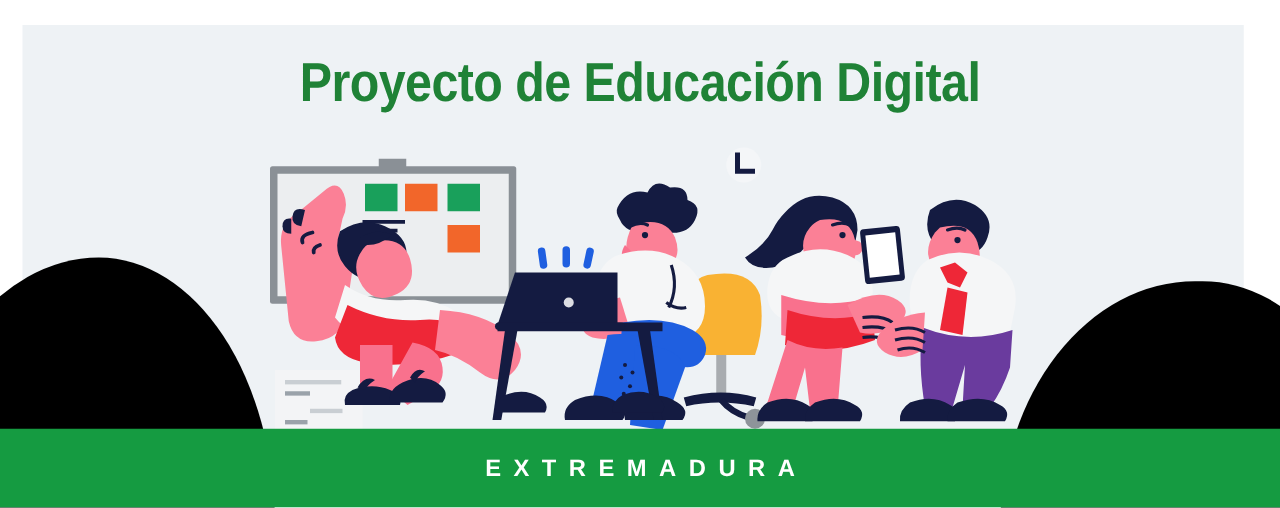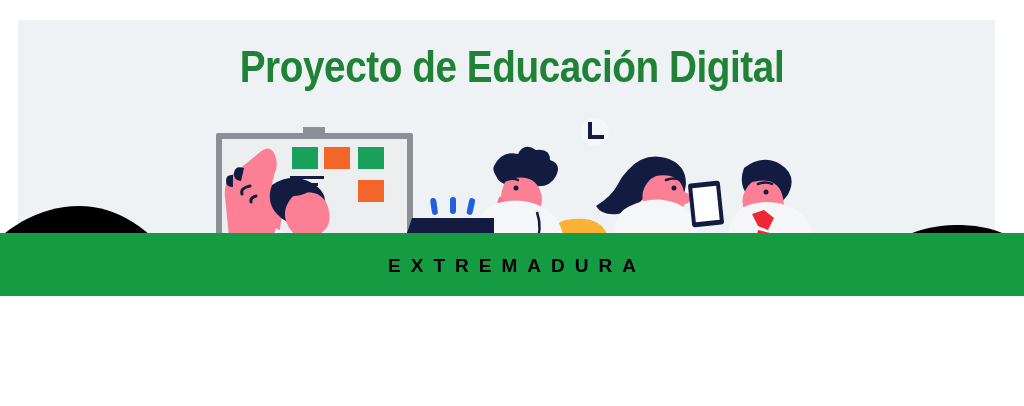--- a/index.html
+++ b/index.html
@@ -4,21 +4,21 @@
 <style>
   html,body{margin:0;padding:0;}
   body{
     width:1024px;height:406px;
     background:#ffffff;
     font-family:"Liberation Sans", sans-serif;
     overflow:hidden;
   }
   #banner{
     position:relative;
-    width:1024px;height:296px;
+    width:1024px;height:406px;
     background:#ffffff;
     overflow:hidden;
   }
   
   .panel{
     position:absolute;
     left:18px; top:20px;
     width:977px; height:325px;
     background:#eef2f5;
   }
@@ -40,21 +40,21 @@
   .footer-band{
     position:absolute;
     left:0; bottom:0; width:1024px; height:63px;
     background:#159B41;
     z-index:30;
   }
   .footer-text{
     position:absolute;
     left:0; top:22px; width:1024px;
     text-align:center;
-    color:#000000;
+    color:#ffffff;
     font-size:19px;
     font-weight:bold;
     letter-spacing:10px;
     text-indent:10px;
     font-family:"Liberation Sans", sans-serif;
   }
   
   .blob{position:absolute;background:#000000;z-index:20;}
   .blob-left{
     left:-70px; top:206px;

